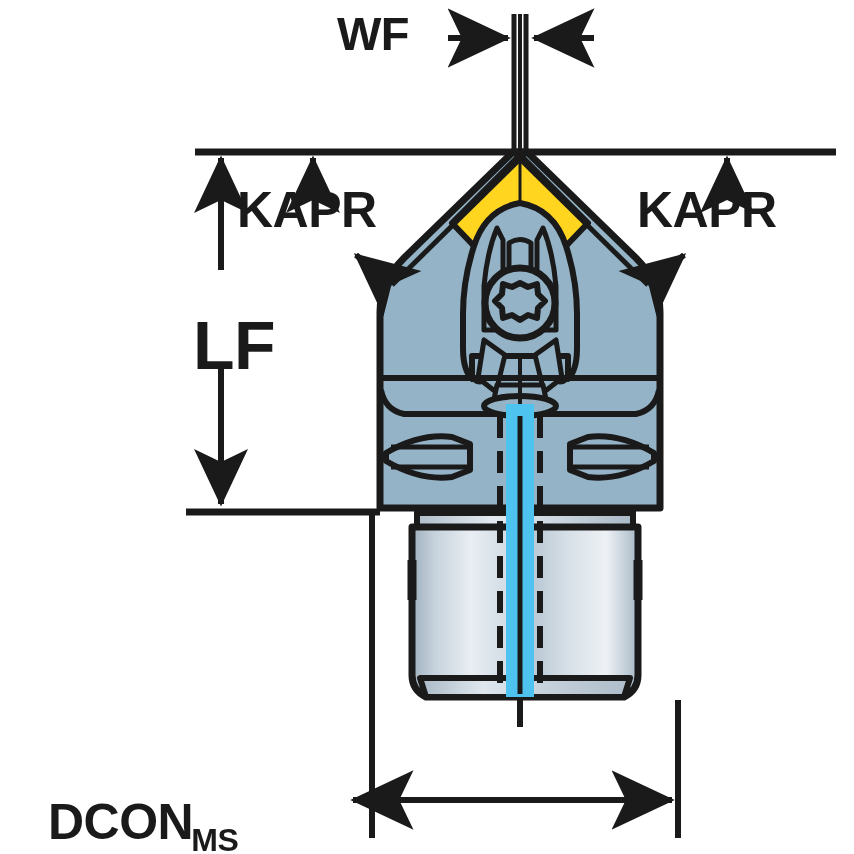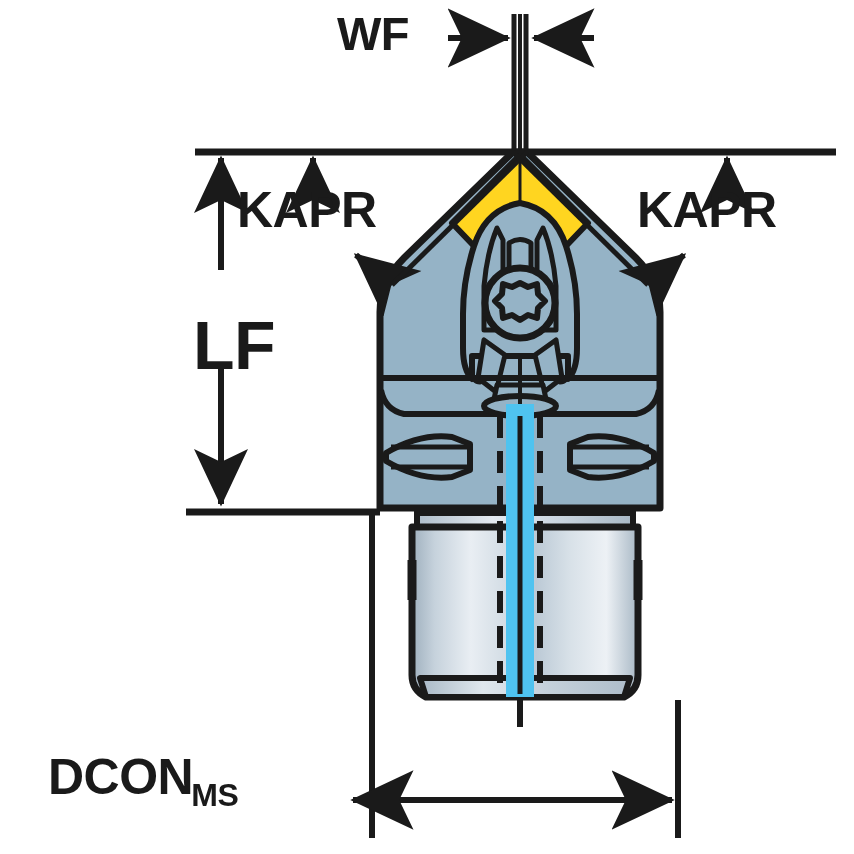--- a/index.html
+++ b/index.html
@@ -54,21 +54,21 @@
     font-size: 50px;
   }
   #label-lf {
     left: 193px;
     top: 287px;
     font-size: 68px;
     margin-top: 24px;
   }
   #label-dcon {
     left: 48px;
-    top: 752px;
+    top: 797px;
     font-size: 50px;
     display: flex;
     align-items: baseline;
   }
   #label-dcon .sub {
     font-size: 32px;
     font-weight: bold;
     position: relative;
     top: 12px;
     left: -2px;

